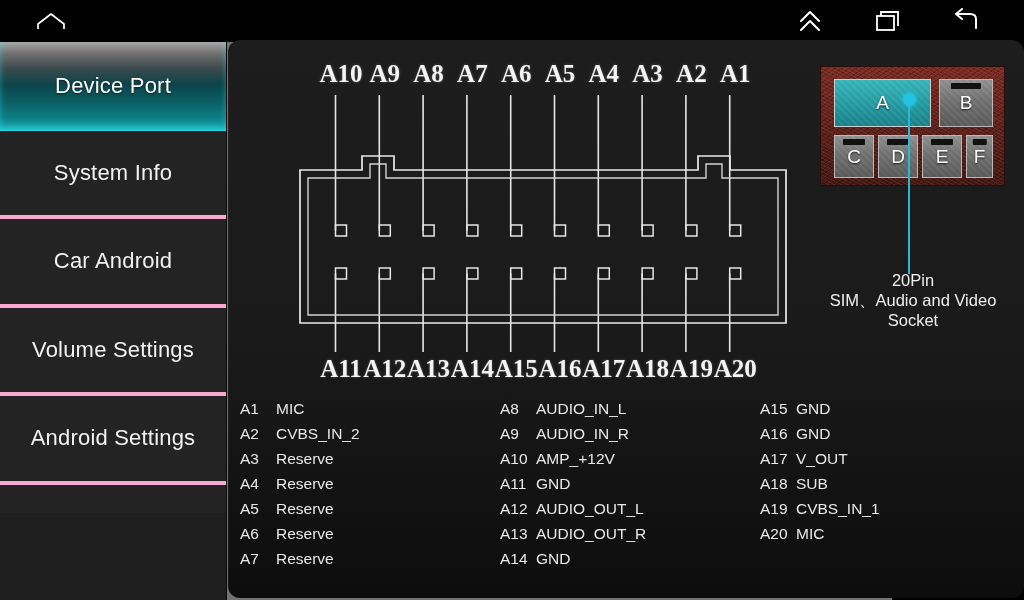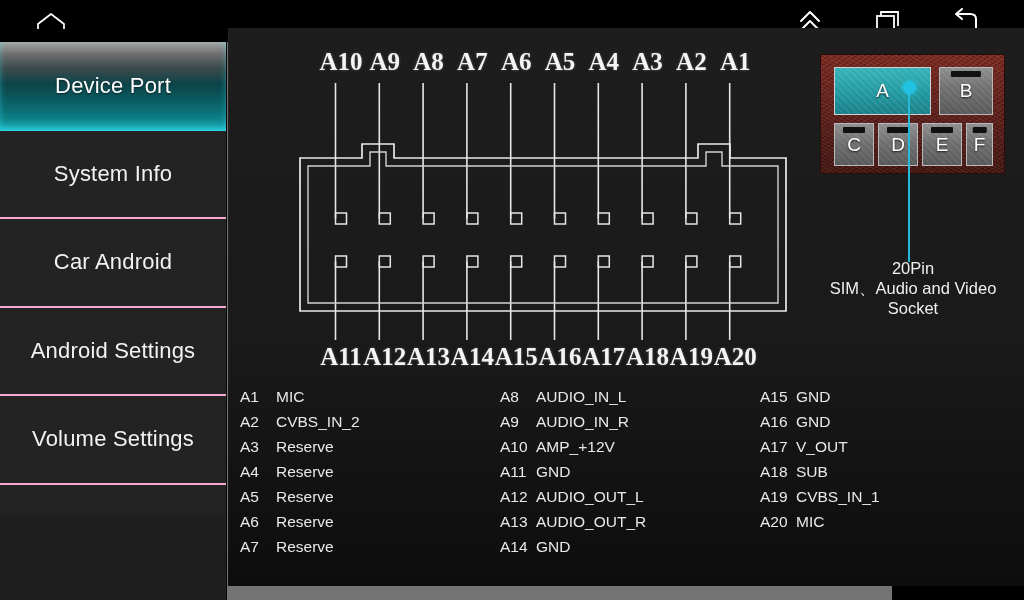--- a/index.html
+++ b/index.html
@@ -33,40 +33,41 @@
     border-right:1px solid #070707;
     overflow:hidden;
   }
   .side-item {
     position:relative;
     height:88.5px;
     display:flex; align-items:center; justify-content:center;
     color:#f2f2f2;
     font-size:22px;
     letter-spacing:.2px;
-    border-bottom:2px solid #f9a8d4;
+    border-bottom:4px solid #f9a8d4;
     background:#232323;
   }
   .side-item.selected {
     background:linear-gradient(to bottom,
         #a8a8a8 0%, #6d6d6d 14%, #3b4a4c 30%,
         #0c4449 48%, #0a5b60 66%, #0d7d84 86%, #18a8b0 99%);
     border-bottom:1px solid #2ad8e4;
     box-shadow:inset 0 -3px 7px -1px rgba(60,235,255,.55);
     color:#ffffff;
   }
   .side-item.selected .side-label { text-shadow:0 1px 2px rgba(0,0,0,.55); }
   .side-item.partial { height:28px; border-bottom:none; }
 
   
   .content {
-    position:absolute; left:228px; top:28px; width:796px; height:558px;
+    position:absolute; left:228px; top:40px; width:796px; height:558px;
     background:
       linear-gradient(to right, rgba(255,255,255,.022) 0 1px, transparent 1px 4px),
       linear-gradient(to bottom, #1d1d1d 0%, #1a1a1a 55%, #0d0d0d 100%);
+    border-radius: 12px;
   }
 
   
   .diagram { position:absolute; left:0; top:0; width:796px; height:350px; }
   .diagram svg { position:absolute; left:0; top:0; }
 
   .pinlabel-top, .pinlabel-bot {
     position:absolute;
     font-family:"Liberation Serif", serif;
     font-weight:bold;
@@ -169,24 +170,24 @@
     <div class="side-item selected">
       <span class="side-label">Device Port</span>
     </div>
     <div class="side-item">
       <span class="side-label">System Info</span>
     </div>
     <div class="side-item">
       <span class="side-label">Car Android</span>
     </div>
     <div class="side-item">
+      <span class="side-label">Volume Settings</span>
+    </div>
+    <div class="side-item">
       <span class="side-label">Android Settings</span>
-    </div>
-    <div class="side-item">
-      <span class="side-label">Volume Settings</span>
     </div>
     <div class="side-item partial">
       <span class="side-label"></span>
     </div>
   </div>
 
   <div class="content">
 
     <div class="diagram">
       <svg width="796" height="350">

